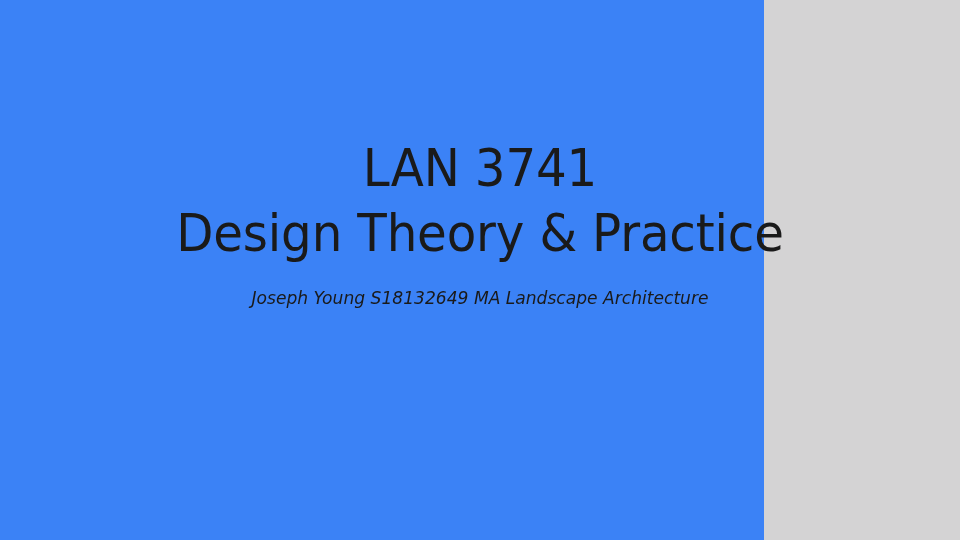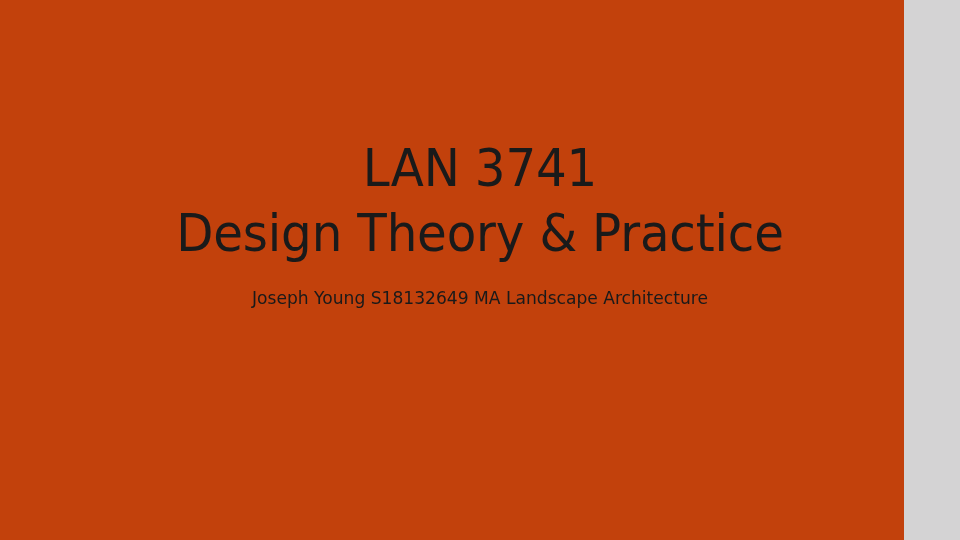--- a/index.html
+++ b/index.html
@@ -9,23 +9,23 @@
   }
   body {
     width: 960px;
     height: 540px;
     overflow: hidden;
     background: #d4d3d4;
     font-family: "Liberation Sans", sans-serif;
   }
   .slide {
     position: relative;
-    width: 904px;
+    width: 764px;
     height: 540px;
-    background: #c2410c;
+    background: #3b82f6;
     box-sizing: border-box;
   }
   .title-block {
     position: absolute;
     left: 0;
     top: 136px;
     width: 960px;
     text-align: center;
   }
   .title-line {
@@ -39,20 +39,21 @@
     white-space: nowrap;
     transform: scaleX(0.93);
     transform-origin: center center;
   }
   .subtitle-block {
     position: absolute;
     left: 0;
     top: 286px;
     width: 960px;
     text-align: center;
+    font-style: italic;
   }
   .subtitle-line {
     display: block;
     color: #1a1a1a;
     font-family: "DejaVu Sans", "Liberation Sans", sans-serif;
     font-weight: 400;
     font-size: 18px;
     line-height: 24px;
     letter-spacing: 0px;
     white-space: nowrap;

